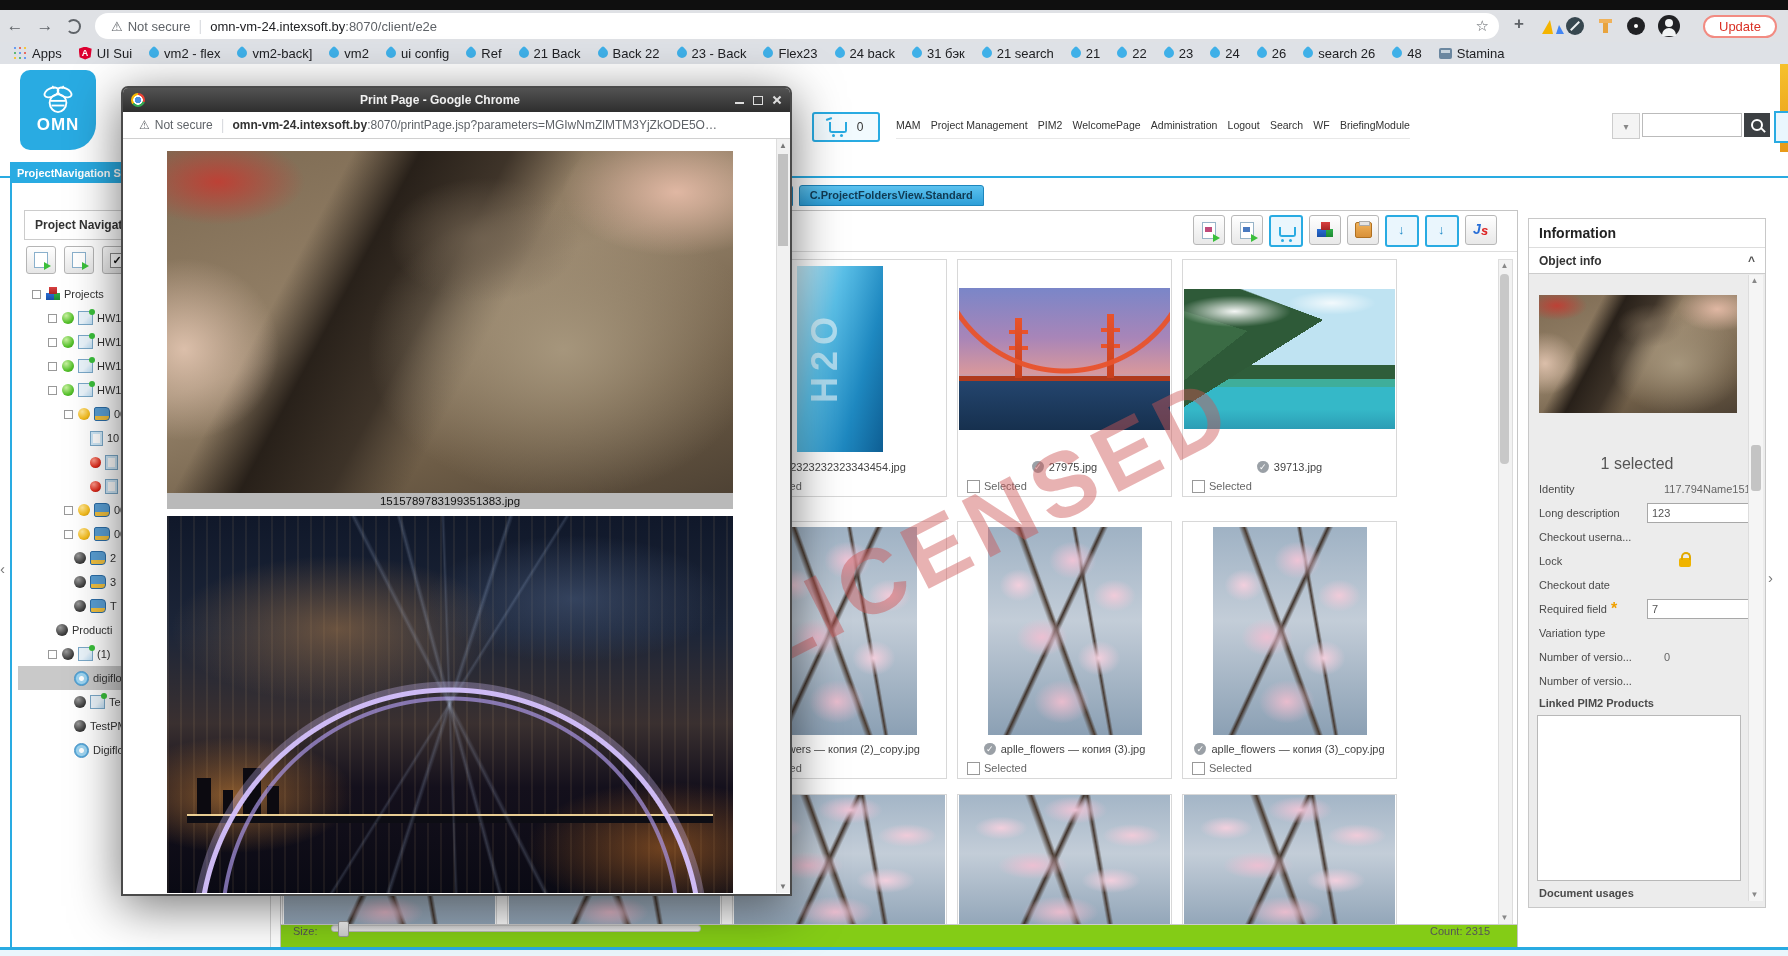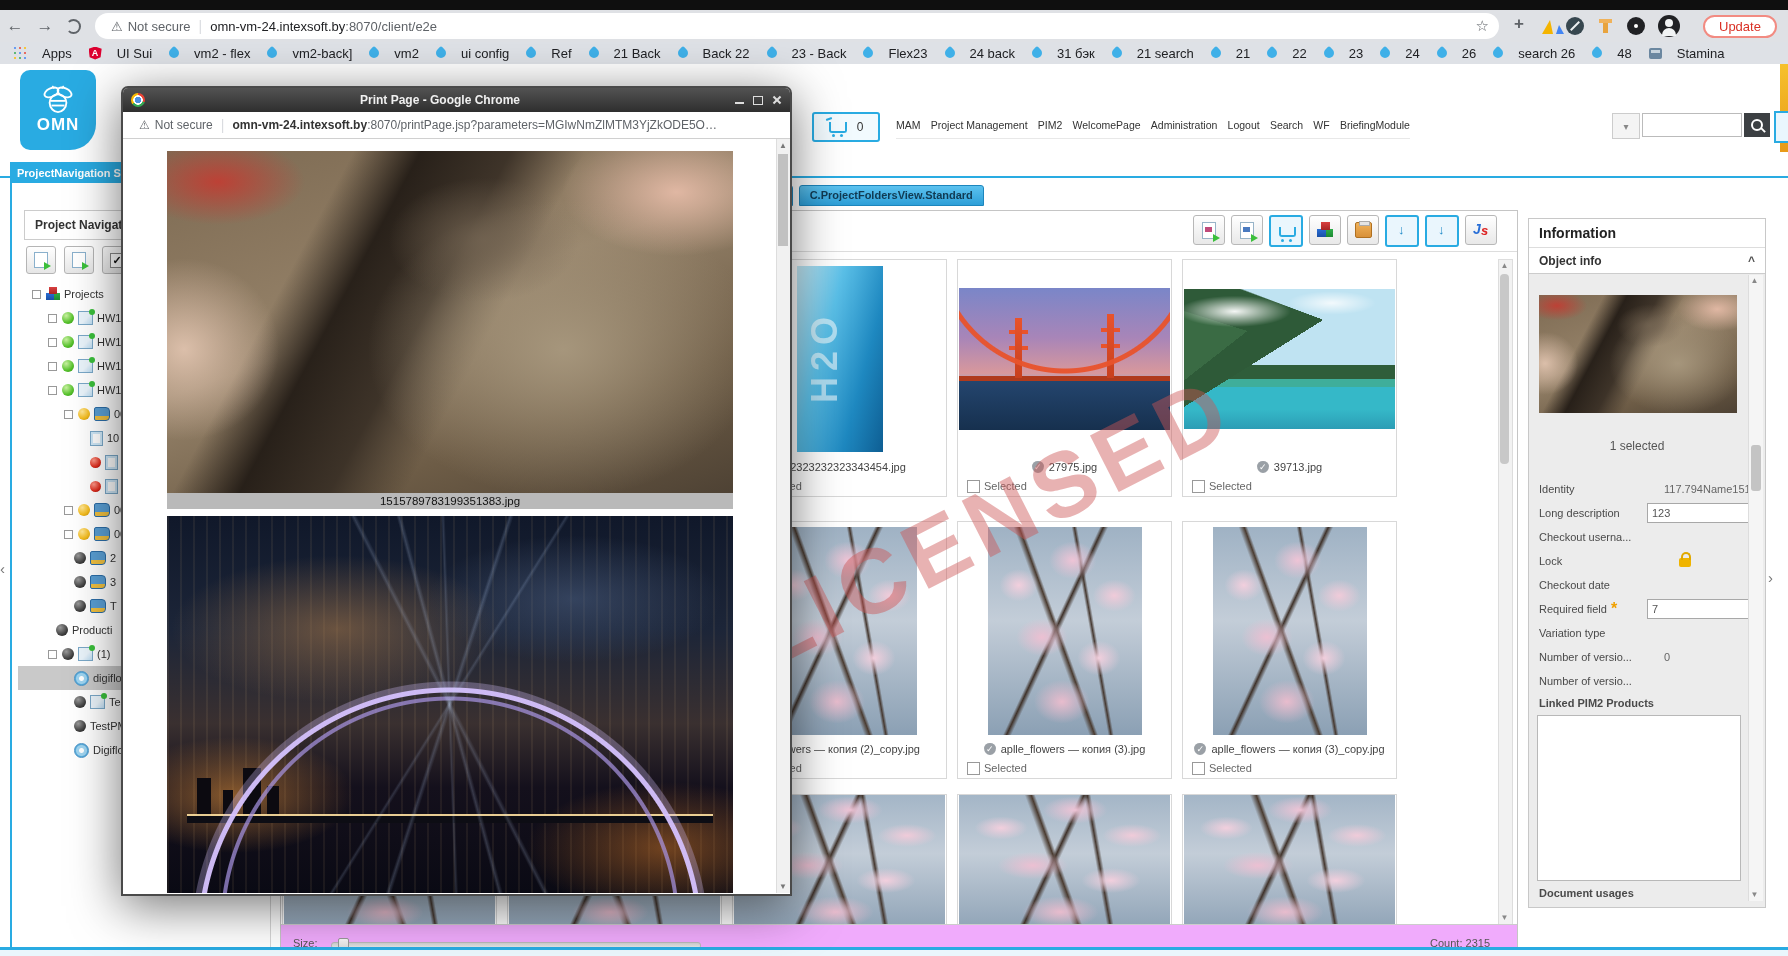--- a/index.html
+++ b/index.html
@@ -27,21 +27,21 @@
   .ex-orange{width:5px;height:14px;background:#e8a33d;margin:2px 6px}
   .ex-orange::before{content:"";position:absolute;left:-4px;top:0;width:13px;height:4px;background:#f0b25a}
   .ex-pin{border-radius:50%;background:#202124}
   .ex-pin::before{content:"";position:absolute;left:7px;top:7px;width:4px;height:4px;border-radius:50%;background:#fff}
   .ex-avatar{width:22px;height:22px;border-radius:50%;background:#202124}
   .ex-avatar::before{content:"";position:absolute;left:7px;top:4px;width:8px;height:8px;border-radius:50%;background:#f1f3f4}
   .ex-avatar::after{content:"";position:absolute;left:4px;top:13px;width:14px;height:8px;border-radius:7px 7px 0 0;background:#f1f3f4}
   .update-btn{border:2px solid #f28b82;border-radius:14px;background:#fff;color:#d93025;
     font-size:13px;padding:2px 14px;margin-left:10px;white-space:nowrap}
   #bookmarks{left:0;top:42px;width:1788px;height:22px;background:#dee1e6;display:flex;align-items:center;gap:17px;padding-left:12px;font-size:13px;color:#202124}
-  .bm{display:flex;align-items:center;gap:15px;white-space:nowrap}
+  .bm{display:flex;align-items:center;gap:5px;white-space:nowrap}
   .bmi{display:inline-block;flex:none}
   .bm-apps{width:2px;height:2px;background:#4285f4;border-radius:50%;margin:0 11px 10px 2px;
     box-shadow:5px 0 0 #ea4335,10px 0 0 #fbbc05,0 5px 0 #34a853,5px 5px 0 #4285f4,10px 5px 0 #ea4335,0 10px 0 #fbbc05,5px 10px 0 #34a853,10px 10px 0 #4285f4}
   .bm-ng{width:13px;height:13px;background:#dd0031;clip-path:polygon(50% 0,100% 18%,92% 82%,50% 100%,8% 82%,0 18%);position:relative}
   .bm-ng::before{content:"A";position:absolute;left:3px;top:1px;font-size:9px;color:#fff;font-weight:bold}
   .bm-bee{width:10px;height:10px;background:#3fb0e8;border-radius:2px 60% 60% 60%;transform:rotate(45deg)}
   .bm-win{width:13px;height:11px;background:#6b87a0;border-radius:2px;position:relative}
   .bm-win::before{content:"";position:absolute;left:2px;top:2px;width:9px;height:3px;background:#c8d4de}
   
   #app{left:0;top:64px;width:1788px;height:644px;background:#fff}
@@ -175,22 +175,22 @@
   .cellbadge.show{visibility:visible}
   .selrow{visibility:hidden;height:20px;display:flex;align-items:center;gap:4px;width:195px;font-size:11px;color:#666}
   .selrow.show{visibility:visible}
   .cb{width:11px;height:11px;border:1px solid #999;background:#fff;flex:none}
   #watermark{position:absolute;left:400px;top:160px;width:620px;height:300px;display:flex;align-items:center;justify-content:center;
     transform:rotate(-27deg);pointer-events:none}
   #watermark span{font-size:92px;font-weight:bold;letter-spacing:8px;color:rgba(205,85,85,.45)}
   #gscroll{position:absolute;right:4px;top:48px;width:13px;height:664px;background:#f2f2f2;border:1px solid #ddd}
   #gthumb{position:absolute;left:1px;top:14px;width:9px;height:190px;background:#c8c8c8;border-radius:4px}
   .scar{position:absolute;left:0;width:11px;height:12px;color:#888;font-size:8px;text-align:center;line-height:12px}
-  #statusbar{position:absolute;left:0;top:713px;width:1236px;height:24px;background:#f0abfc;border-top:1px solid #ccc;
-    display:flex;align-items:flex-end;font-size:11px;color:#555}
+  #statusbar{position:absolute;left:0;top:713px;width:1236px;height:24px;background:#84cc16;border-top:1px solid #ccc;
+    display:flex;align-items:flex-start;font-size:11px;color:#555}
   #sizelabel{margin-left:12px}
   #slidertrack{margin-left:14px;width:368px;height:5px;background:linear-gradient(#cfcfcf,#e8e8e8);border:1px solid #b8b8b8;border-radius:3px;position:relative}
   #sliderthumb{position:absolute;left:6px;top:-5px;width:9px;height:14px;background:linear-gradient(#f8f8f8,#ccc);border:1px solid #999;border-radius:2px}
   #countlabel{margin-left:auto;margin-right:27px}
   
   #infopanel{left:1528px;top:154px;width:236px;height:688px;border:1px solid #c8c8c8;background:#ececec}
   #infotitle{height:28px;background:#fff;border-bottom:1px solid #ddd;display:flex;align-items:center;padding-left:10px;
     font-weight:bold;font-size:14px;color:#222}
   #objinfo{height:25px;background:#fff;border-bottom:1px solid #ccc;display:flex;align-items:center;padding:0 10px;
     font-weight:bold;font-size:12px;color:#333}
@@ -199,21 +199,21 @@
   #infothumbbar{position:absolute;left:2px;top:170px;width:10px;height:46px;background:#c4c4c4;border-radius:3px}
   .img-cat{background:
     radial-gradient(ellipse 22% 18% at 9% 9%,rgba(195,60,50,.9),rgba(195,60,50,0) 70%),
     radial-gradient(ellipse 28% 26% at 90% 12%,rgba(228,186,166,.95),rgba(228,186,166,0) 72%),
     radial-gradient(ellipse 24% 38% at 3% 58%,rgba(232,202,182,.85),transparent 70%),
     radial-gradient(ellipse 24% 26% at 56% 26%,rgba(115,100,82,.85),transparent 70%),
     radial-gradient(ellipse 46% 58% at 70% 58%,rgba(168,152,126,.95),transparent 75%),
     linear-gradient(118deg,rgba(30,25,20,0) 25%,rgba(35,28,22,.95) 34%,rgba(58,48,38,.95) 46%,rgba(30,25,20,0) 56%),
     linear-gradient(160deg,#7d6a52,#96836a 45%,#6d5c46 75%,#4e4234)}
   #infocatthumb{position:absolute;left:10px;top:76px;width:198px;height:118px}
-  #selcount{position:absolute;left:0;top:220px;width:216px;text-align:center;font-size:12px;color:#555}
+  #selcount{position:absolute;left:0;top:236px;width:216px;text-align:center;font-size:16px;color:#555}
   #fieldlist{position:absolute;left:0;top:258px;width:216px}
   .ifrow{height:24px;display:flex;align-items:center;padding-left:10px;position:relative}
   .iflabel{font-weight:normal;font-size:11px;color:#4a4a4a;white-space:nowrap}
   .ifstar{display:none;color:#f0a000;font-weight:bold;margin-left:4px}
   .k-req .ifstar{display:inline}
   .ifval{position:absolute;left:135px;font-size:11px;color:#666}
   .ifinput{display:none;position:absolute;left:118px;width:96px;height:16px;background:#fff;border:1px solid #a8a8a8;
     font-size:11px;color:#555;padding:1px 4px;line-height:16px}
   .k-input .ifinput{display:block}
   .lockicon{display:none;position:absolute;left:150px;top:9px;width:12px;height:9px;background:#f0b400;border-radius:2px}

